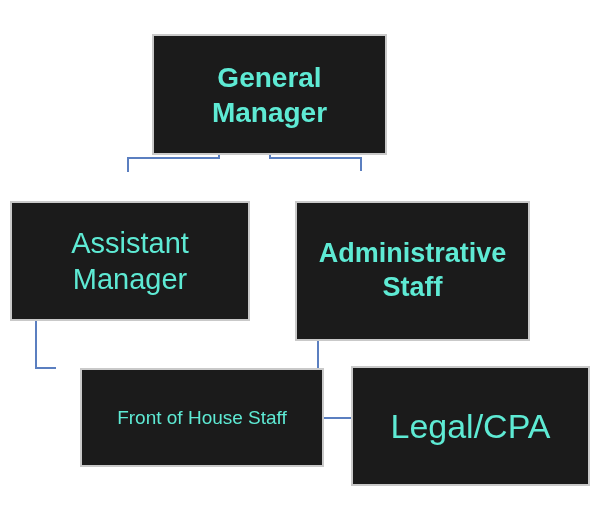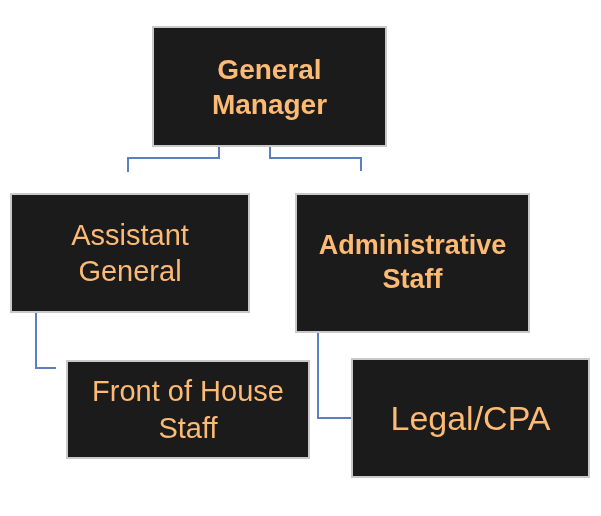--- a/index.html
+++ b/index.html
@@ -27,43 +27,44 @@
     fill: none;
     stroke: #5b7fc0;
     stroke-width: 2;
     stroke-linejoin: miter;
   }
   .node {
     position: absolute;
     box-sizing: border-box;
     background: #1b1b1b;
     border: 2px solid #c9c9c9;
-    color: #fdba74;
+    color: #5eead4;
     display: flex;
     align-items: center;
     justify-content: center;
     text-align: center;
     padding: 0 8px;
     line-height: 1.25;
+    margin-top: 8px;
   }
   #node-general-manager {
     left: 152px; top: 26px; width: 235px; height: 121px;
     font-size: 28px; font-weight: 700;
   }
   #node-assistant-manager {
     left: 10px; top: 193px; width: 240px; height: 120px;
     font-size: 29px; font-weight: 400;
   }
   #node-administrative-staff {
     left: 295px; top: 193px; width: 235px; height: 140px;
     font-size: 27px; font-weight: 700;
   }
   #node-front-of-house-staff {
-    left: 66px; top: 360px; width: 244px; height: 99px;
-    font-size: 29px; font-weight: 400;
+    left: 80px; top: 360px; width: 244px; height: 99px;
+    font-size: 19px; font-weight: 400;
   }
   #node-legal-cpa {
     left: 351px; top: 358px; width: 239px; height: 120px;
     font-size: 34px; font-weight: 400;
   }
 </style>
 </head>
 <body>
 
 <div id="canvas">
@@ -73,21 +74,21 @@
     <polyline points="270,147 270,158 361,158 361,171"></polyline>
     <polyline points="36,312 36,368 56,368"></polyline>
     <polyline points="318,309 318,418 352,418"></polyline>
   </svg>
 
   <div class="node" id="node-general-manager">
     <span>General Manager</span>
   </div>
 
   <div class="node" id="node-assistant-manager">
-    <span>Assistant General</span>
+    <span>Assistant Manager</span>
   </div>
 
   <div class="node" id="node-administrative-staff">
     <span>Administrative Staff</span>
   </div>
 
   <div class="node" id="node-front-of-house-staff">
     <span>Front of House Staff</span>
   </div>
 

